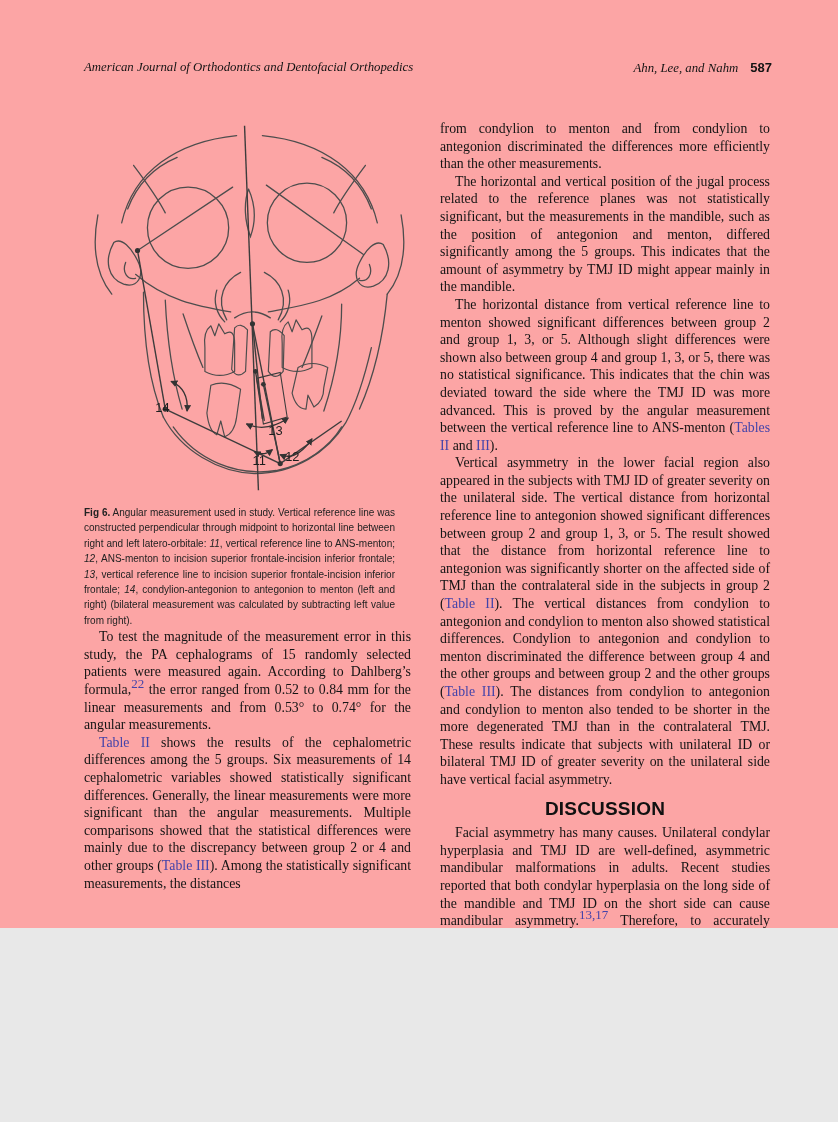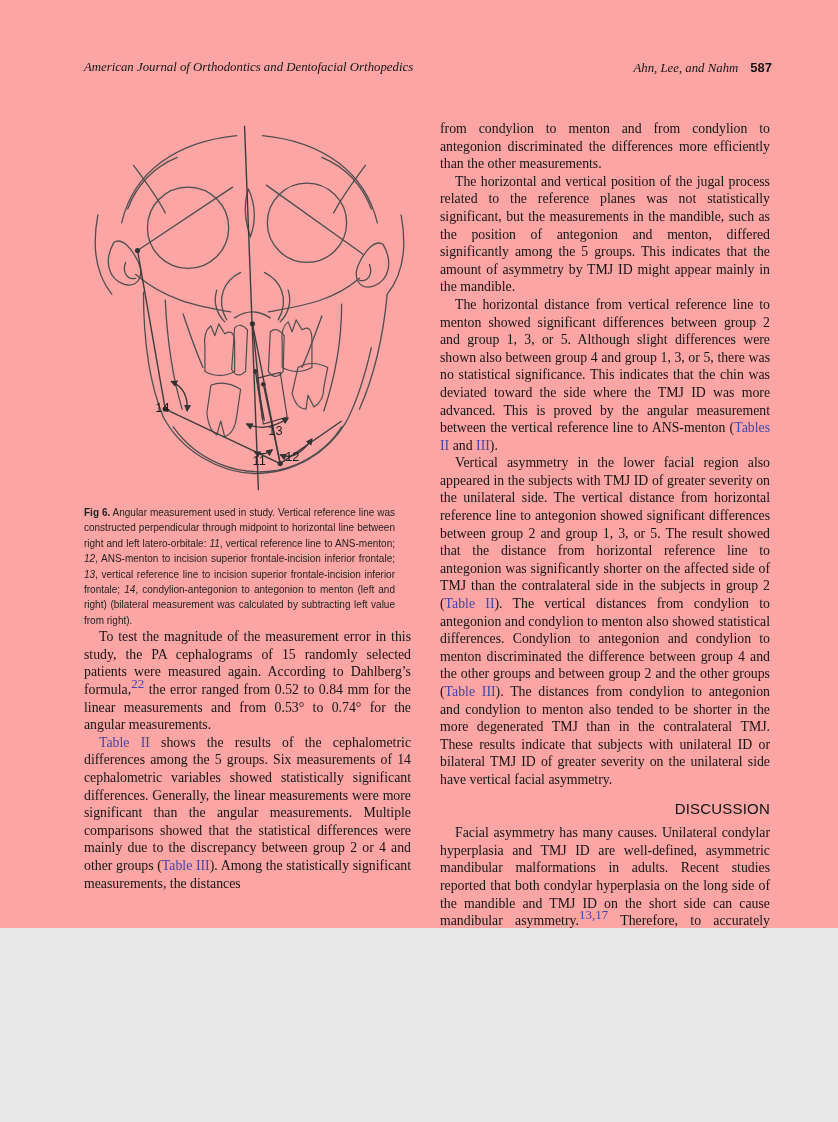--- a/index.html
+++ b/index.html
@@ -21,22 +21,22 @@
   }
   .col{
     position:absolute;top:120px;text-align:justify;
     font-size:13.8px;line-height:17.6px;
   }
   .col-left{left:84px;width:327px;}
   .col-right{left:440px;width:330px;}
   .col p{margin:0;}
   p.indent{text-indent:15px;}
   h2.section{
-    font-family:"Liberation Sans",sans-serif;font-size:15px;font-weight:normal;
-    letter-spacing:.2px;margin:11px 0 7px 0;text-align:right;color:#111;
+    font-family:"Liberation Sans",sans-serif;font-size:19px;font-weight:bold;
+    letter-spacing:.2px;margin:11px 0 7px 0;text-align:center;color:#111;
   }
   .figwrap{margin:2px 16px 0 0;}
   .figure-svg{display:block;margin-left:2px;}
   .caption{
     font-family:"Liberation Sans",sans-serif;font-size:10px;line-height:15.4px;
     text-align:justify;margin-top:11px;color:#222;
   }
   .bodytext-first{margin-top:21px !important;}
   .seg-bold{font-weight:bold;}
   .seg-italic{font-style:italic;}

